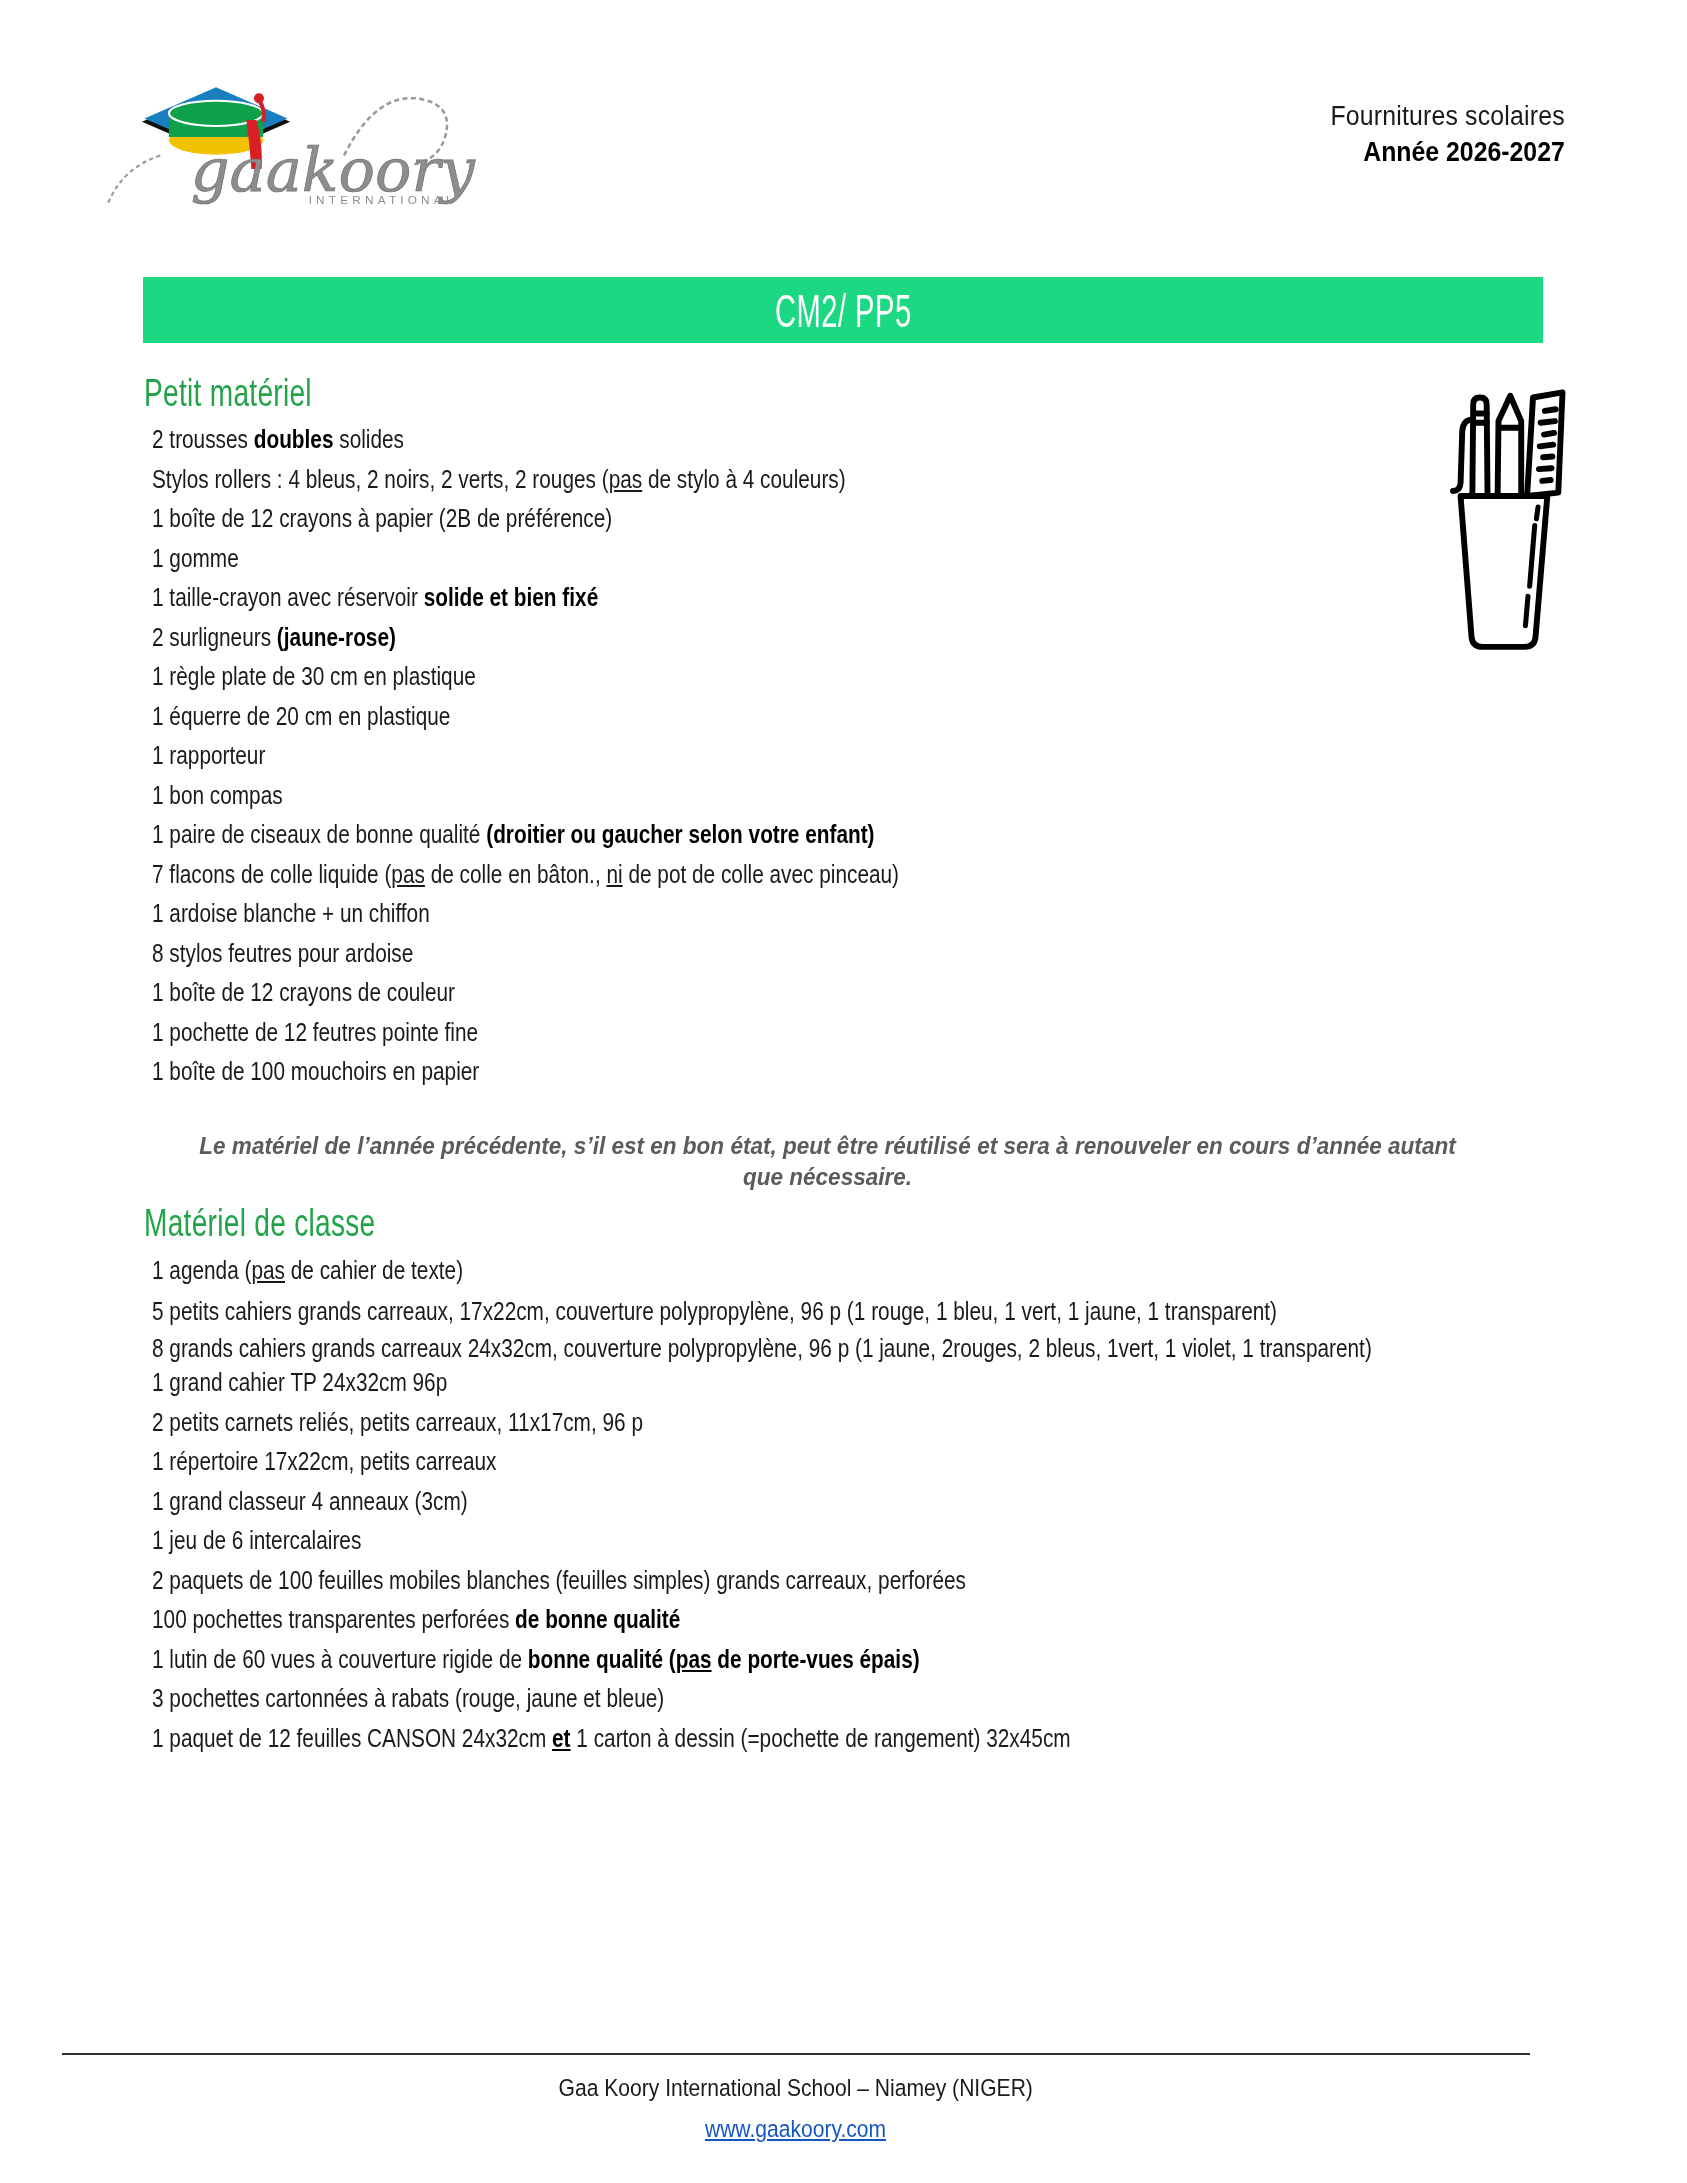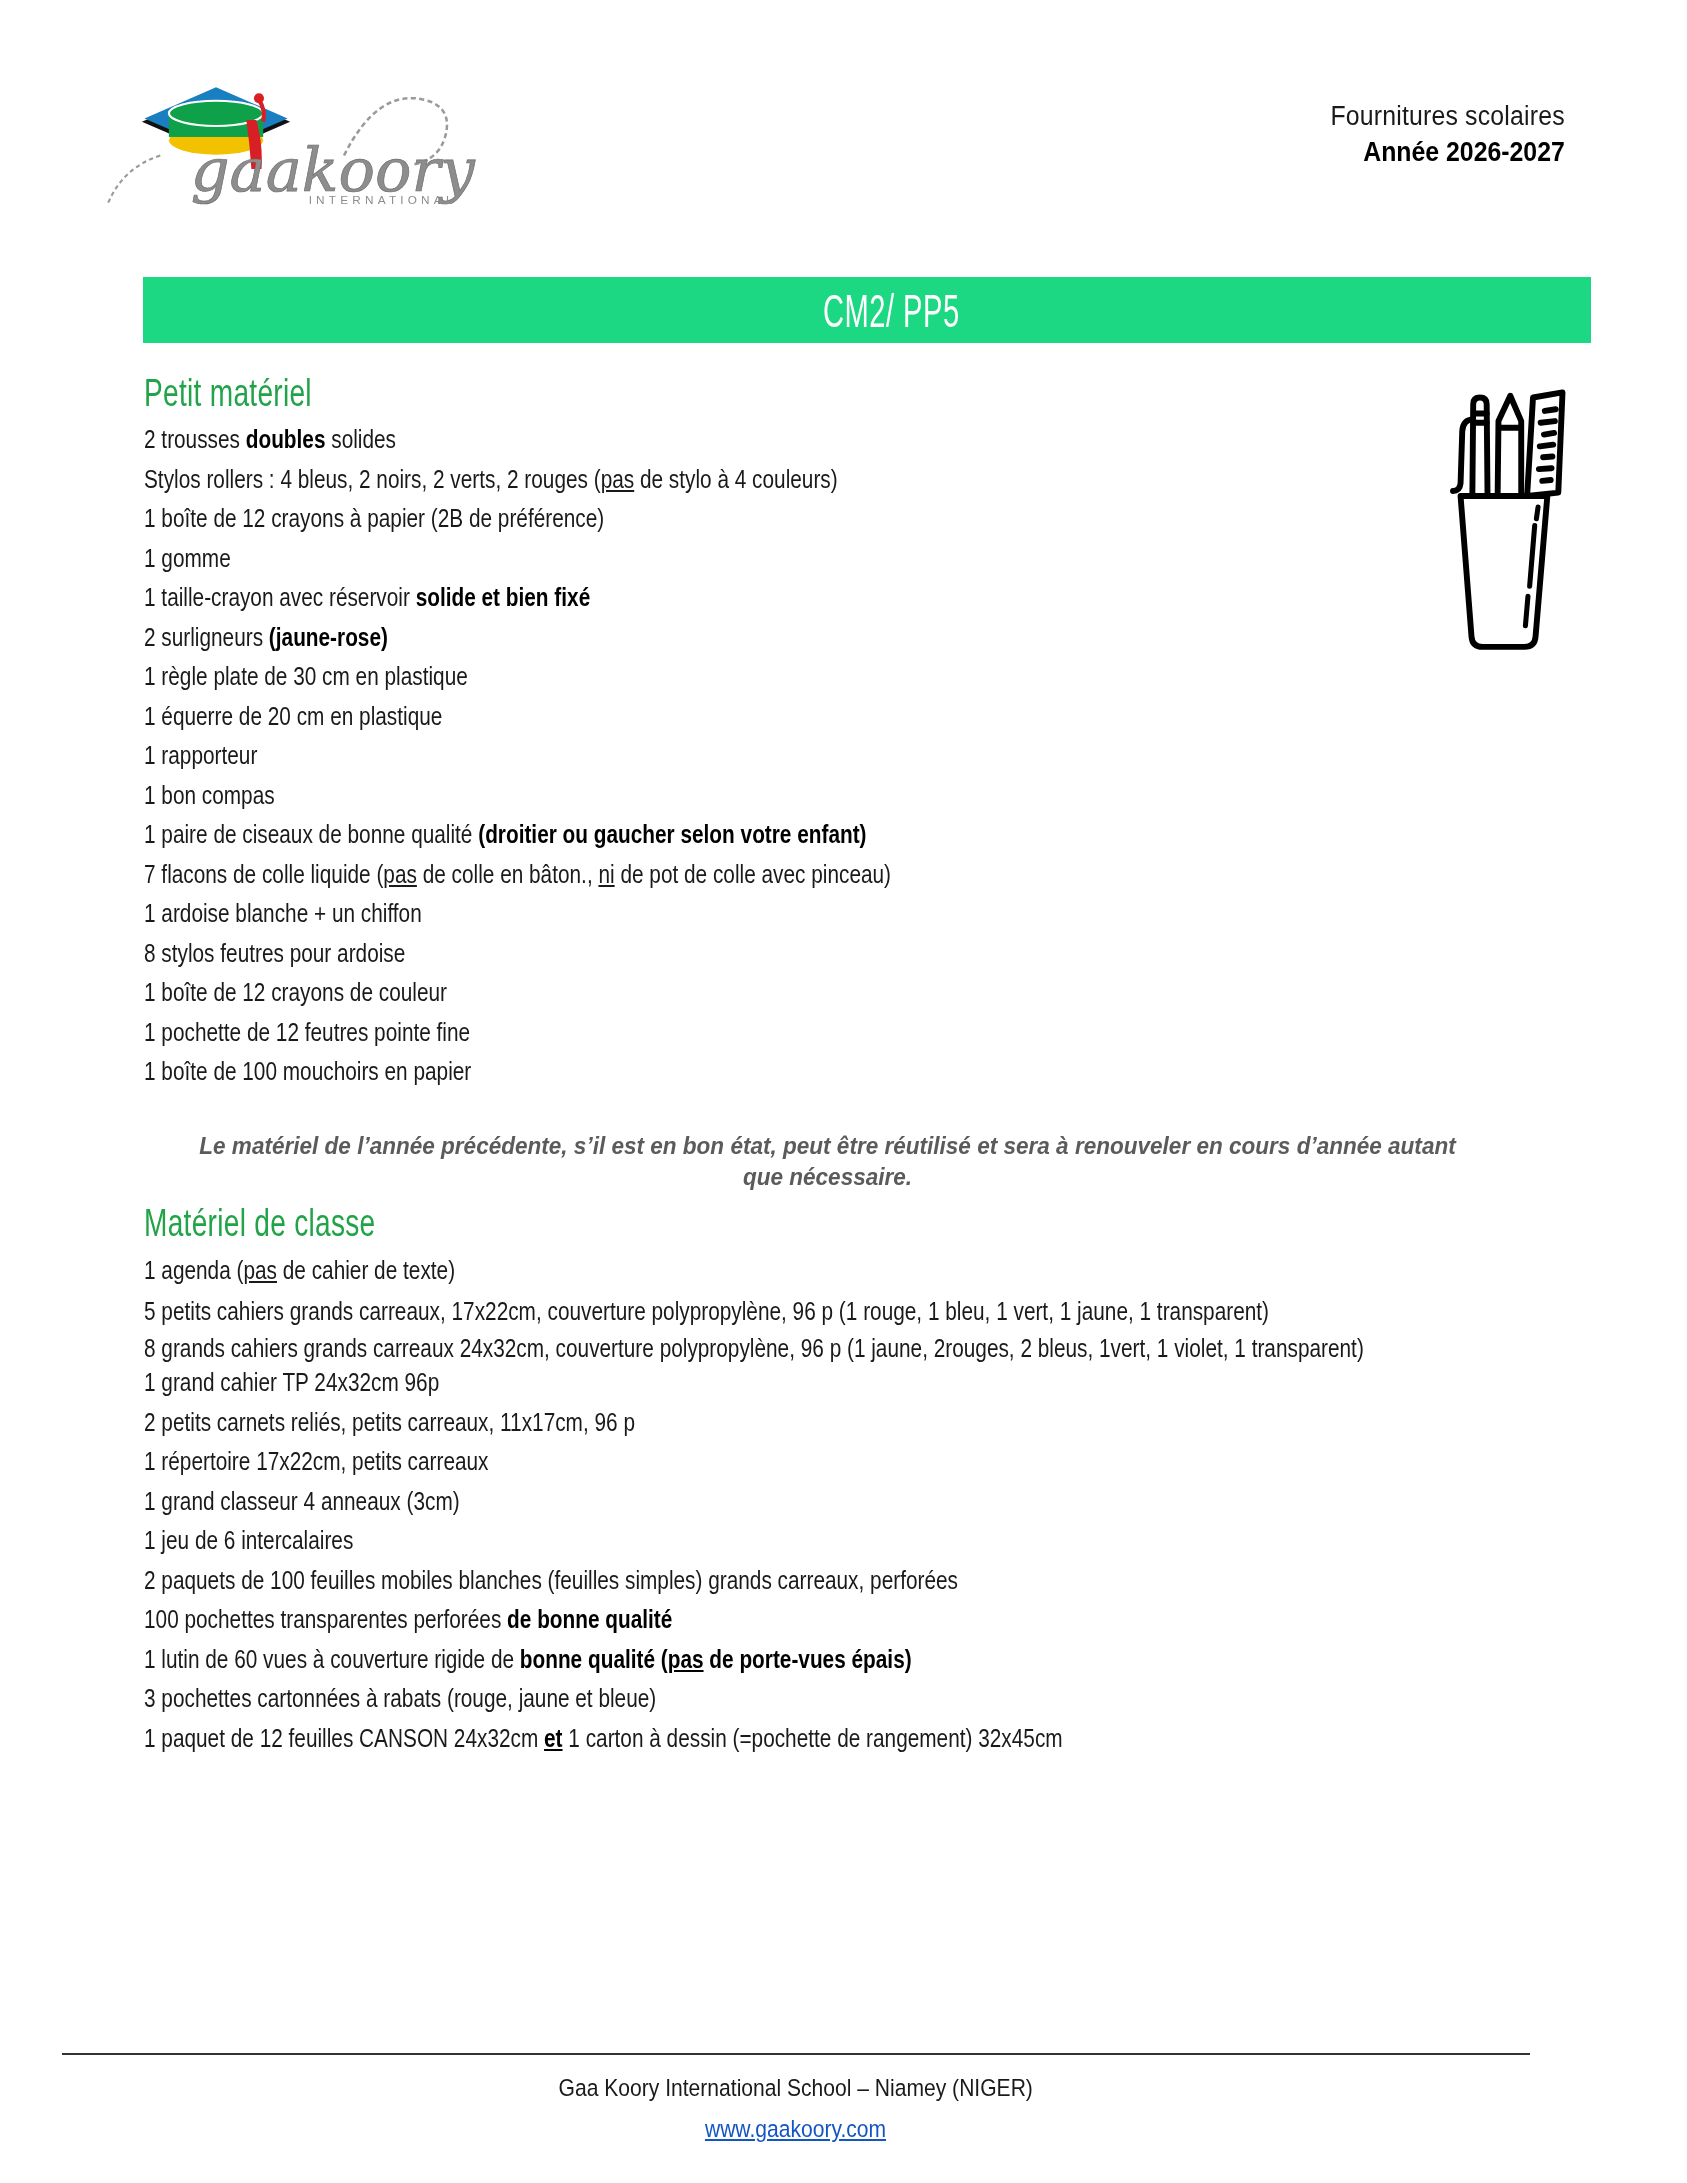--- a/index.html
+++ b/index.html
@@ -71,21 +71,20 @@
   .title-bar {
     position: absolute;
     left: 143px;
     top: 277px;
     width: 1400px;
     height: 66px;
     background: #1DD882;
     display: flex;
     align-items: center;
     justify-content: center;
-    padding-left: 48px;
   }
   .title-bar-text {
     color: #ffffff;
     font-size: 47px;
     font-weight: 400;
     letter-spacing: 0.8px;
     transform: scaleX(0.62);
     transform-origin: center center;
     white-space: nowrap;
     font-family: "Liberation Sans", sans-serif;
@@ -106,21 +105,21 @@
     letter-spacing: 0.4px;
     transform: scaleX(0.72);
     transform-origin: left center;
     white-space: nowrap;
     margin: 0 0 11.8px 0;
     font-family: "Liberation Sans", sans-serif;
     line-height: 1.12;
   }
 
   .item-list {
-    margin: 0;
+    margin: 8px;
     padding: 0;
     list-style: none;
   }
   .item {
     font-size: 26px;
     font-weight: 300;
     color: #1a1a1a;
     line-height: 1.0;
     padding: 0 0 13.5px 0;
     transform: scaleX(0.80);

